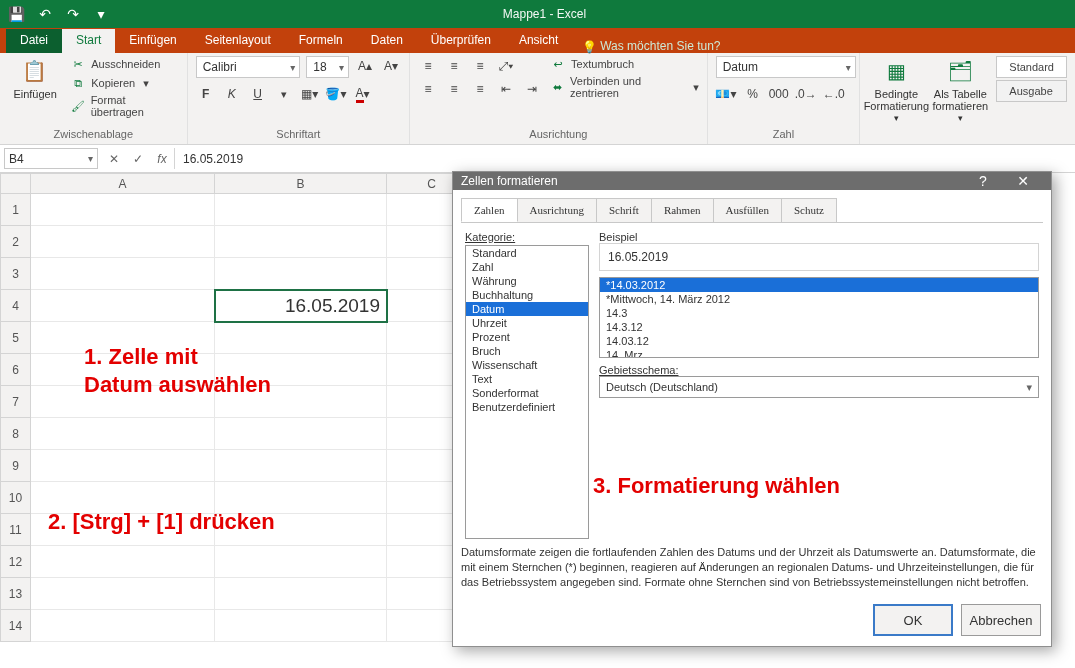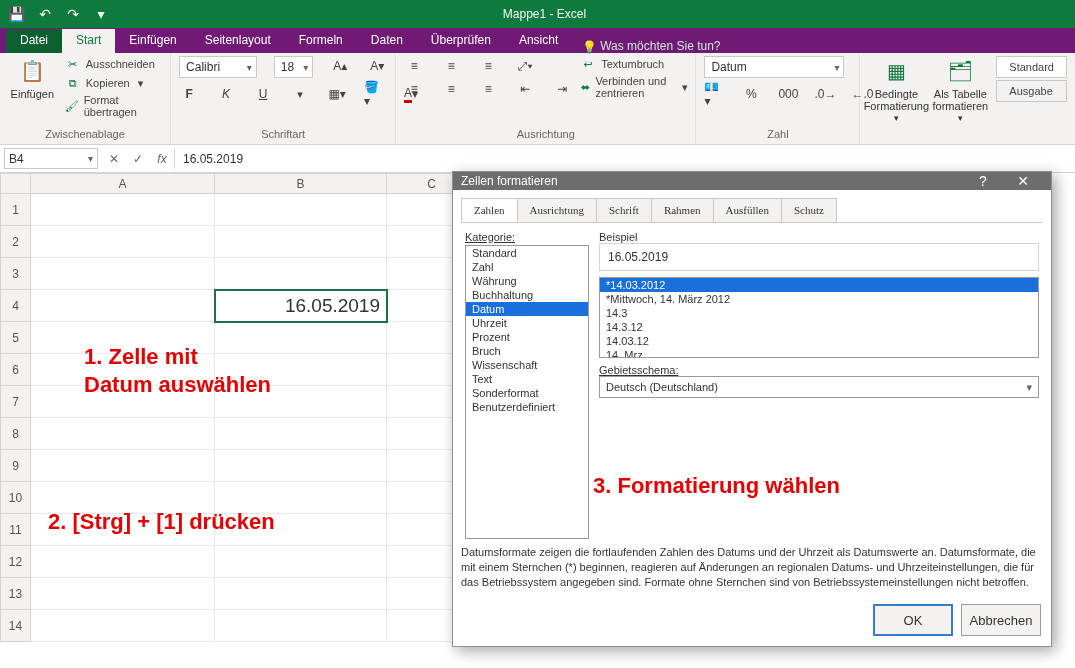--- a/index.html
+++ b/index.html
@@ -5,40 +5,40 @@
   * { box-sizing: border-box; margin: 0; padding: 0; }
   body { font-family: "Segoe UI", Tahoma, sans-serif; font-size: 12px; background: #fff; color: #333; overflow: hidden; width: 1075px; height: 668px; position: relative; }
 
   
   .title-bar { height: 28px; background: #0f7a3d; display: flex; align-items: center; color: #fff; }
   .qat { display: flex; align-items: center; padding-left: 4px; gap: 2px; }
   .qat-btn { width: 26px; height: 24px; display: flex; align-items: center; justify-content: center; color: #fff; font-size: 14px; }
   .title-text { flex: 1; text-align: center; font-size: 12px; opacity: .95; padding-right: 100px; }
 
   
-  .tabs-row { height: 25px; background: #701a75; display: flex; align-items: flex-end; padding-left: 6px; gap: 0; color: #fff; font-size: 12px; }
+  .tabs-row { height: 25px; background: #c2410c; display: flex; align-items: flex-end; padding-left: 6px; gap: 0; color: #fff; font-size: 12px; }
   .tab { padding: 4px 14px 6px; cursor: pointer; }
   .tab.file { background: #0c5f2f; }
   .tab.active { background: #f3f2f1; color: #0f7a3d; }
   .tell-me { display: flex; align-items: center; gap: 6px; color: #cde9d6; font-size: 12px; padding-left: 10px; }
   .bulb { width: 12px; height: 12px; display:inline-block;}
 
   
   .ribbon { height: 92px; background: #f3f2f1; border-bottom: 1px solid #d4d4d4; display: flex; align-items: stretch; }
   .rgroup { border-right: 1px solid #e1e1e1; display: flex; flex-direction: column; padding: 3px 8px 0; }
   .rgroup-body { flex: 1; display: flex; align-items: flex-start; gap: 8px; }
   .rgroup-label { text-align: center; font-size: 11px; color: #666; padding: 2px 0 4px; border-top: 0px; }
   .big-button { display: flex; flex-direction: column; align-items: center; justify-content: flex-start; width: 56px; gap: 2px; font-size: 11px; text-align: center; line-height: 1.1; }
   .big-ico { width: 30px; height: 30px; display:flex; align-items:center; justify-content:center; font-size: 20px; color:#0f7a3d;}
   .stack { display:flex; flex-direction:column; gap:3px; }
   .small-row { display:flex; align-items:center; gap:5px; font-size:11px; color:#444; }
   .small-ico { width:16px; height:16px; display:inline-flex; align-items:center; justify-content:center; color:#0f7a3d; }
   .font-select { height:22px; border:1px solid #c8c8c8; background:#fff; padding: 0 18px 0 6px; font-size:12px; display:flex; align-items:center; position:relative;}
   .font-select::after{content:'▾'; position:absolute; right:4px; color:#666; font-size:10px;}
-  .btnrow { display:flex; gap:17px; }
+  .btnrow { display:flex; gap:6px; }
   .t-btn { min-width:20px; height:20px; display:inline-flex; align-items:center; justify-content:center; font-size:12px; color:#444; }
   .t-btn.small{font-size:11px;}
 
   
   .formula-bar { height: 28px; border-bottom: 1px solid #d4d4d4; display:flex; align-items:center; background:#fff; }
   .name-box { width: 94px; border:1px solid #c8c8c8; height:21px; margin:0 4px; padding:0 4px; display:flex; align-items:center; font-size:12px; position:relative;}
   .name-box::after{content:'▾'; position:absolute; right:4px; color:#666; font-size:10px;}
   .fx-btn { width:24px; height:24px; display:flex; align-items:center; justify-content:center; color:#666; font-size:12px;}
   .formula-input { flex:1; height:21px; border-left:1px solid #d4d4d4; padding:0 8px; font-size:12px; display:flex; align-items:center; }
 

